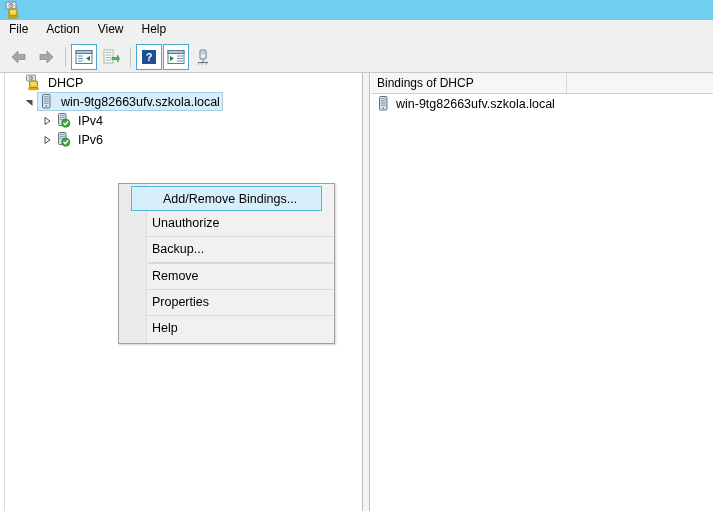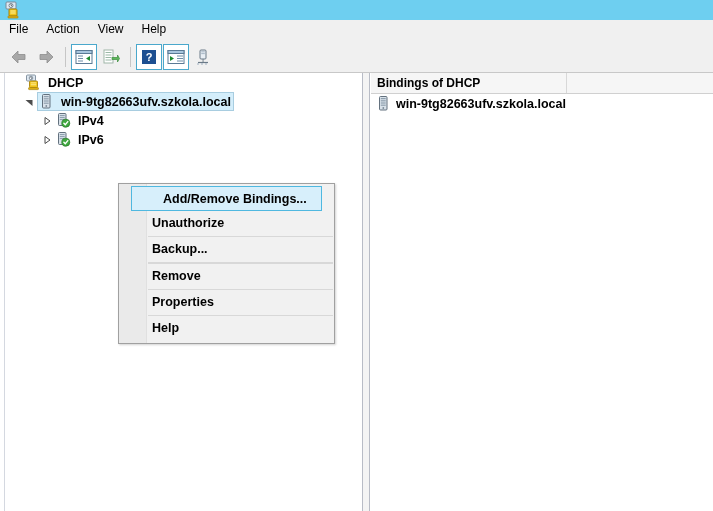--- a/index.html
+++ b/index.html
@@ -87,21 +87,20 @@
     background: #c6c6c6;
     margin: 0 5px;
   }
 
   
   .content {
     position: absolute;
     left: 0; top: 73px;
     width: 713px; height: 438px;
     background: #ffffff;
-    font-weight: bold;
   }
   .left-edge {
     position: absolute;
     left: 0; top: 0;
     width: 4px; height: 438px;
     background: #ffffff;
     border-right: 1px solid #d4d8e0;
   }
   .tree-pane {
     position: absolute;

